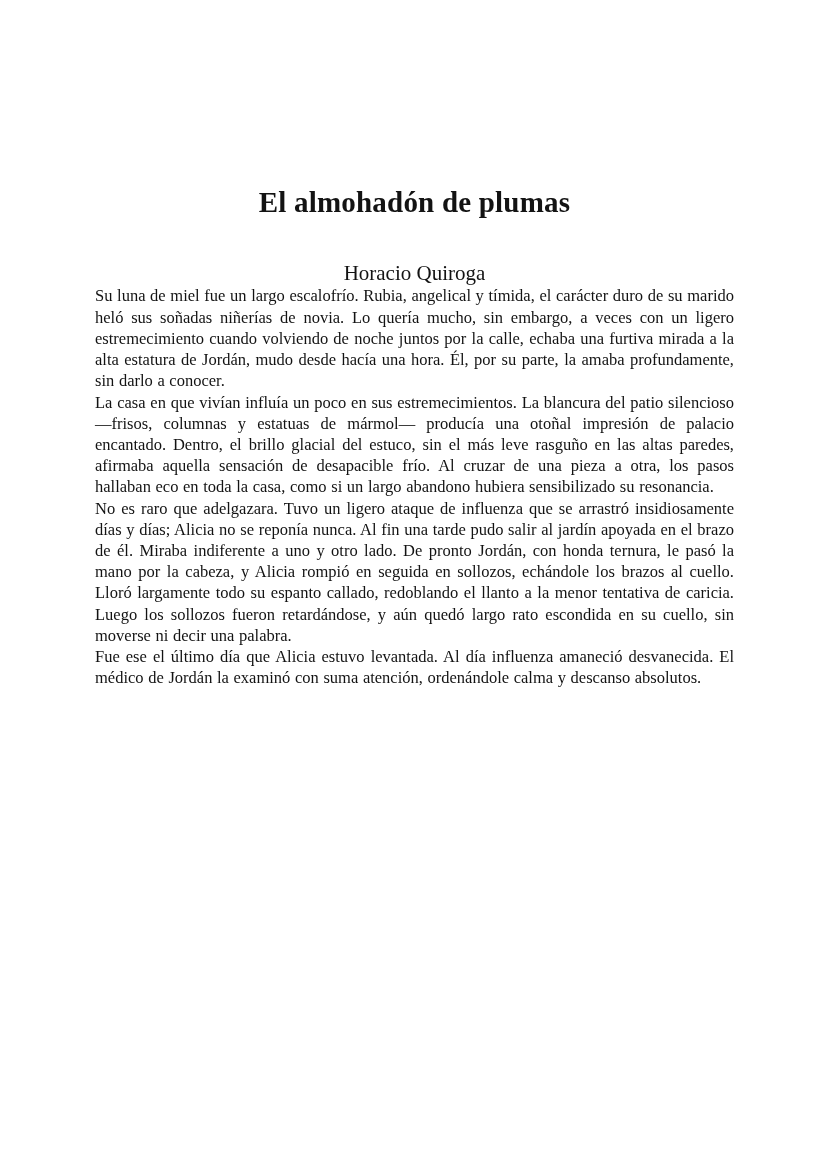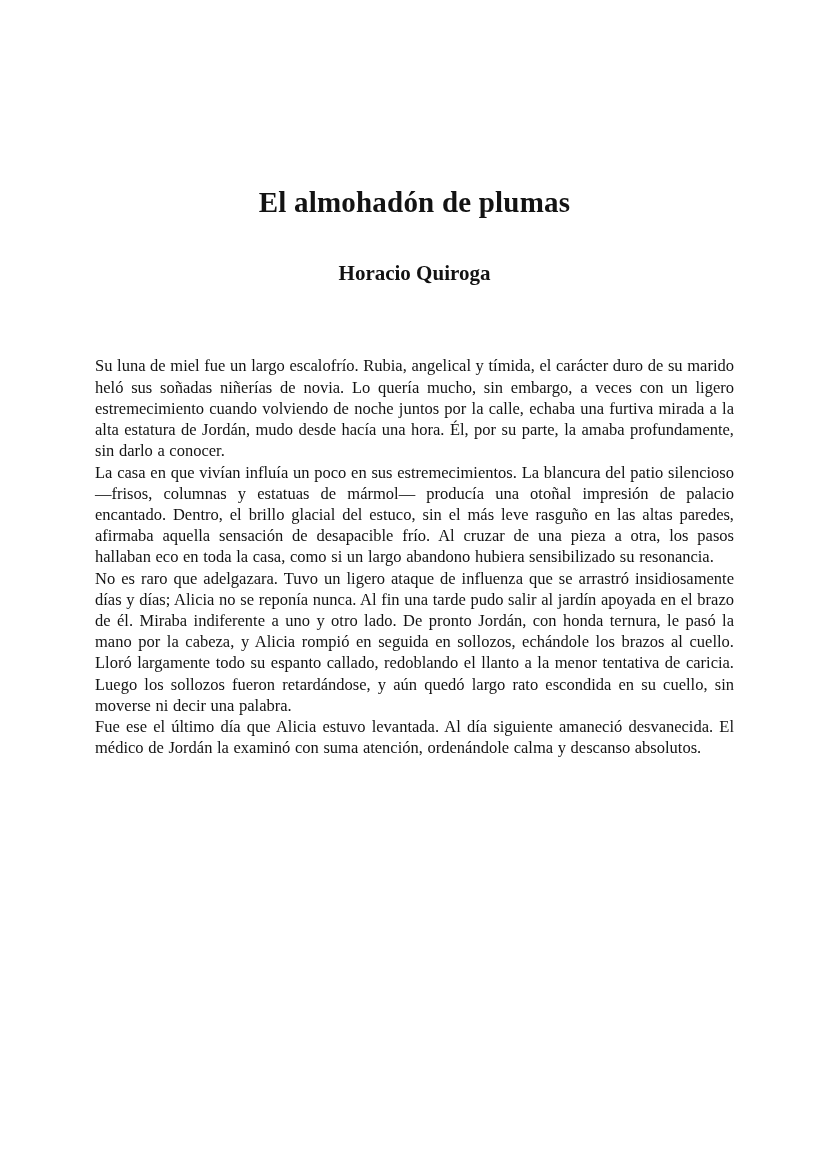--- a/index.html
+++ b/index.html
@@ -24,39 +24,38 @@
     text-align: center;
     font-size: 29px;
     font-weight: bold;
     line-height: 1.15;
     letter-spacing: 0.2px;
   }
   .doc-author {
     margin: 42px 0 0 0;
     text-align: center;
     font-size: 21px;
-    font-weight: bold;
+    font-weight: normal;
     line-height: 1.15;
   }
   .doc-body {
-    margin-top: 70px;
   }
   .doc-body p {
     margin: 0;
     font-size: 16.5px;
     line-height: 21.2px;
     text-align: justify;
     word-spacing: 0.5px;
   }
 </style>
 </head>
 <body>
 
 <div class="page">
   <h1 class="doc-title">El almohadón de plumas</h1>
   <h2 class="doc-author">Horacio Quiroga</h2>
   <div class="doc-body">
     <p>Su luna de miel fue un largo escalofrío. Rubia, angelical y tímida, el carácter duro de su marido heló sus soñadas niñerías de novia. Lo quería mucho, sin embargo, a veces con un ligero estremecimiento cuando volviendo de noche juntos por la calle, echaba una furtiva mirada a la alta estatura de Jordán, mudo desde hacía una hora. Él, por su parte, la amaba profundamente, sin darlo a conocer.</p>
     <p>La casa en que vivían influía un poco en sus estremecimientos. La blancura del patio silencioso —frisos, columnas y estatuas de mármol— producía una otoñal impresión de palacio encantado. Dentro, el brillo glacial del estuco, sin el más leve rasguño en las altas paredes, afirmaba aquella sensación de desapacible frío. Al cruzar de una pieza a otra, los pasos hallaban eco en toda la casa, como si un largo abandono hubiera sensibilizado su resonancia.</p>
     <p>No es raro que adelgazara. Tuvo un ligero ataque de influenza que se arrastró insidiosamente días y días; Alicia no se reponía nunca. Al fin una tarde pudo salir al jardín apoyada en el brazo de él. Miraba indiferente a uno y otro lado. De pronto Jordán, con honda ternura, le pasó la mano por la cabeza, y Alicia rompió en seguida en sollozos, echándole los brazos al cuello. Lloró largamente todo su espanto callado, redoblando el llanto a la menor tentativa de caricia. Luego los sollozos fueron retardándose, y aún quedó largo rato escondida en su cuello, sin moverse ni decir una palabra.</p>
-    <p>Fue ese el último día que Alicia estuvo levantada. Al día siguiente amaneció desvanecida. El médico de Jordán la examinó con suma atención, ordenándole calma y descanso absolutos.</p>
+    <p>Fue ese el último día que Alicia estuvo levantada. Al día influenza amaneció desvanecida. El médico de Jordán la examinó con suma atención, ordenándole calma y descanso absolutos.</p>
   </div>
 </div>
 
 </body></html>

